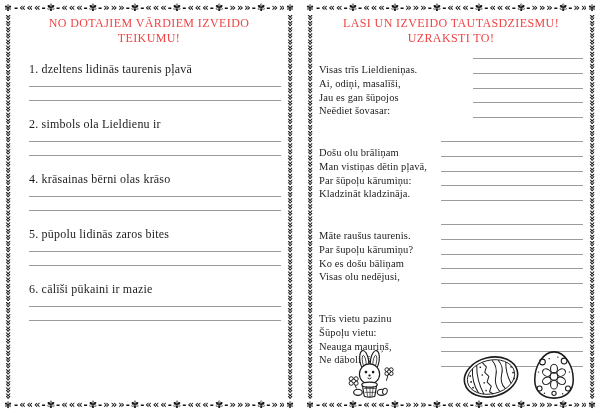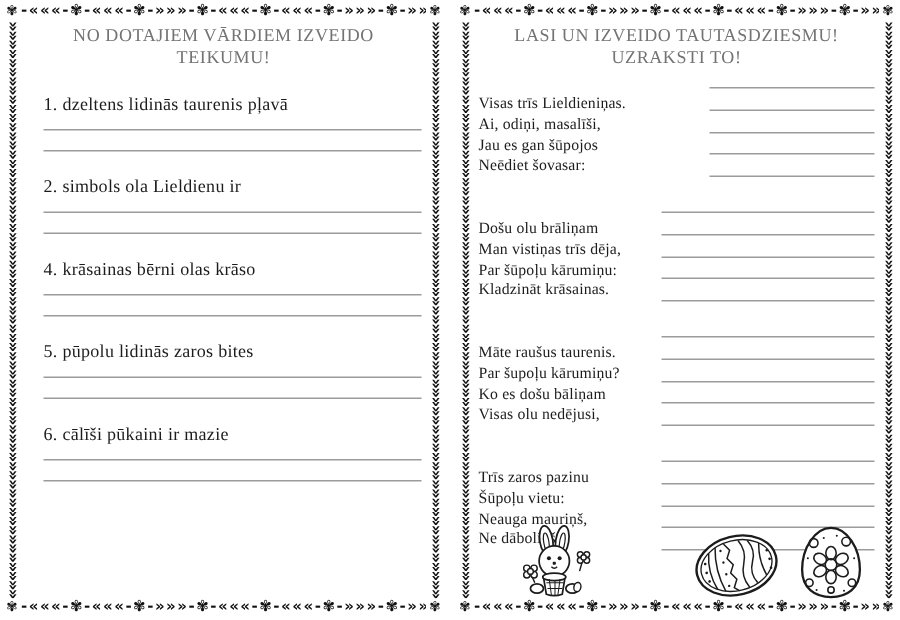--- a/index.html
+++ b/index.html
@@ -36,21 +36,21 @@
     text-align:center; font-size:9px; font-family:"DejaVu Sans", sans-serif;
     color:#111;
   }
   .corner.tl { left:0; top:0; }     .corner.tr { right:0; top:0; }
   .corner.bl { left:0; bottom:0; }  .corner.br { right:0; bottom:0; }
 
   .content { position:absolute; left:15px; right:15px; top:12px; bottom:12px; }
 
   .page-title {
     margin:2px auto 12px auto; text-align:center;
-    font-size:12px; line-height:15px; letter-spacing:0.4px; color:#737373;
+    font-size:12px; line-height:15px; letter-spacing:0.4px; color:#ef4444;
   }
   .page-title.left-t  { max-width:230px; }
   .page-title.right-t { max-width:240px; }
 
   
   .item { margin-top:16px;margin-left:12px; }
   .item-text { font-size:12px; line-height:15px; letter-spacing:0.2px; }
   .ruled { height:0; border-bottom:1px solid #9b9b9b; margin-top:9px; }
   .ruled + .ruled { margin-top:13px; }
 
@@ -142,23 +142,23 @@
           <div class="rline"></div>
           <div class="rline"></div>
           <div class="rline"></div>
           <div class="rline"></div>
         </div>
       </div>
 
       <div class="stanza">
         <div class="verse">
           <div class="vline">Došu olu brāliņam</div>
-          <div class="vline">Man vistiņas trīs dēja,</div>
+          <div class="vline">Man vistiņas dētin pļavā,</div>
           <div class="vline">Par šūpoļu kārumiņu:</div>
-          <div class="vline">Kladzināt krāsainas.</div>
+          <div class="vline">Kladzināt kladzināja.</div>
         </div>
         <div class="rlines">
           <div class="rline"></div>
           <div class="rline"></div>
           <div class="rline"></div>
           <div class="rline"></div>
           <div class="rline"></div>
         </div>
       </div>
 
@@ -173,21 +173,21 @@
           <div class="rline"></div>
           <div class="rline"></div>
           <div class="rline"></div>
           <div class="rline"></div>
           <div class="rline"></div>
         </div>
       </div>
 
       <div class="stanza">
         <div class="verse">
-          <div class="vline">Trīs zaros pazinu</div>
+          <div class="vline">Trīs vietu pazinu</div>
           <div class="vline">Šūpoļu vietu:</div>
           <div class="vline">Neauga mauriņš,</div>
           <div class="vline">Ne dāboliņš.</div>
         </div>
         <div class="rlines">
           <div class="rline"></div>
           <div class="rline"></div>
           <div class="rline"></div>
           <div class="rline"></div>
           <div class="rline"></div>

